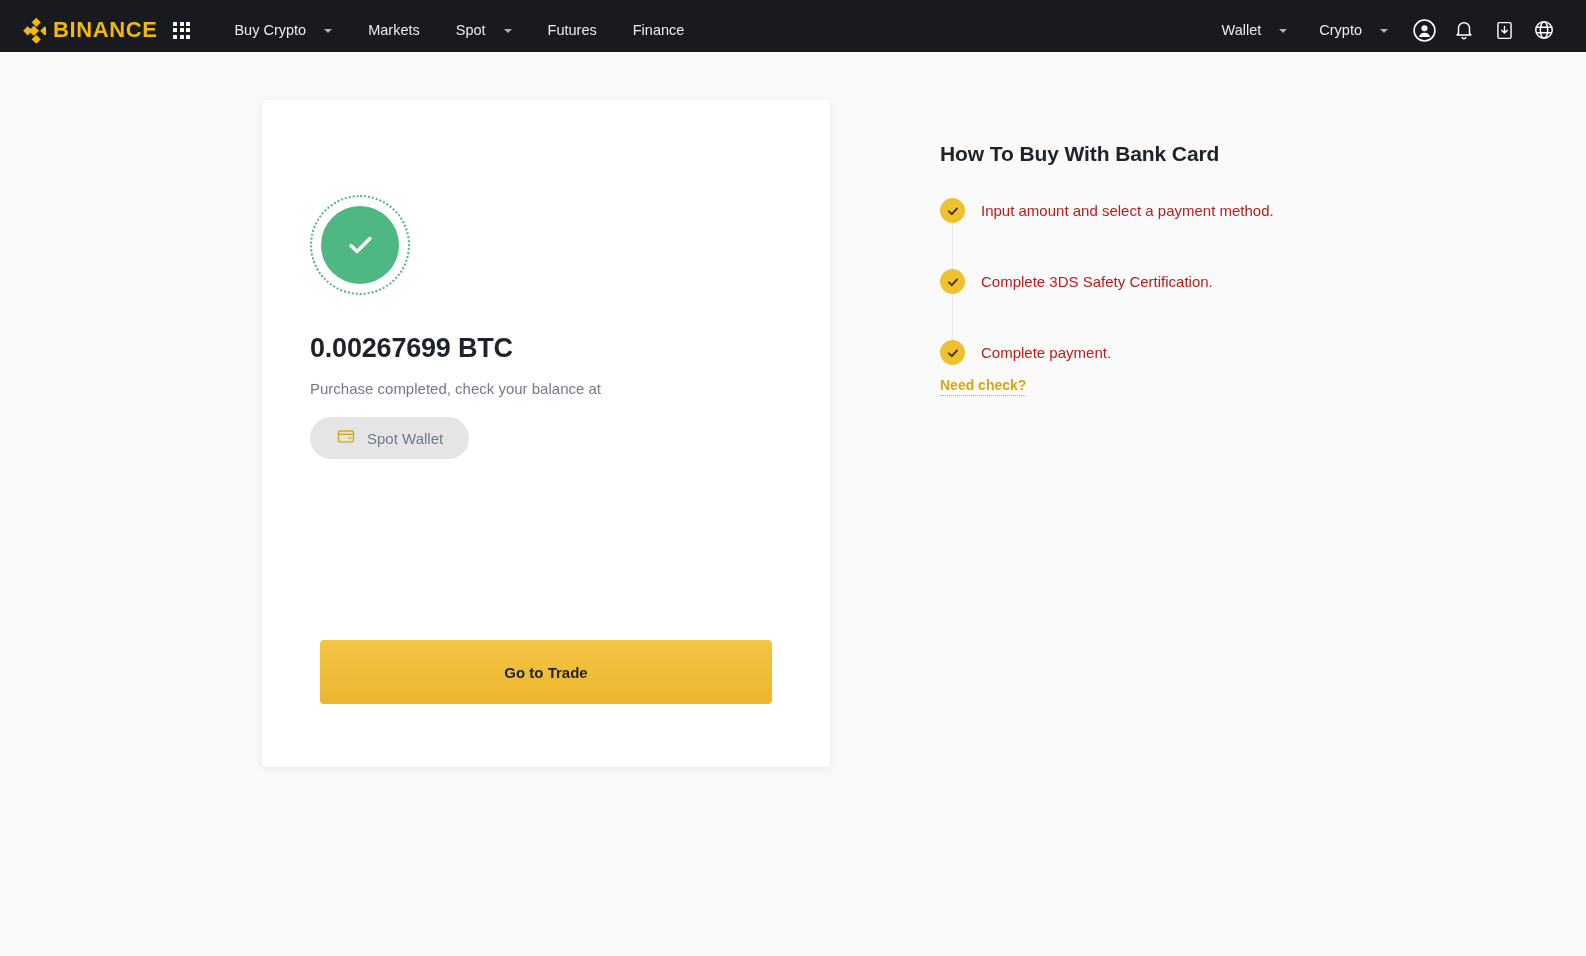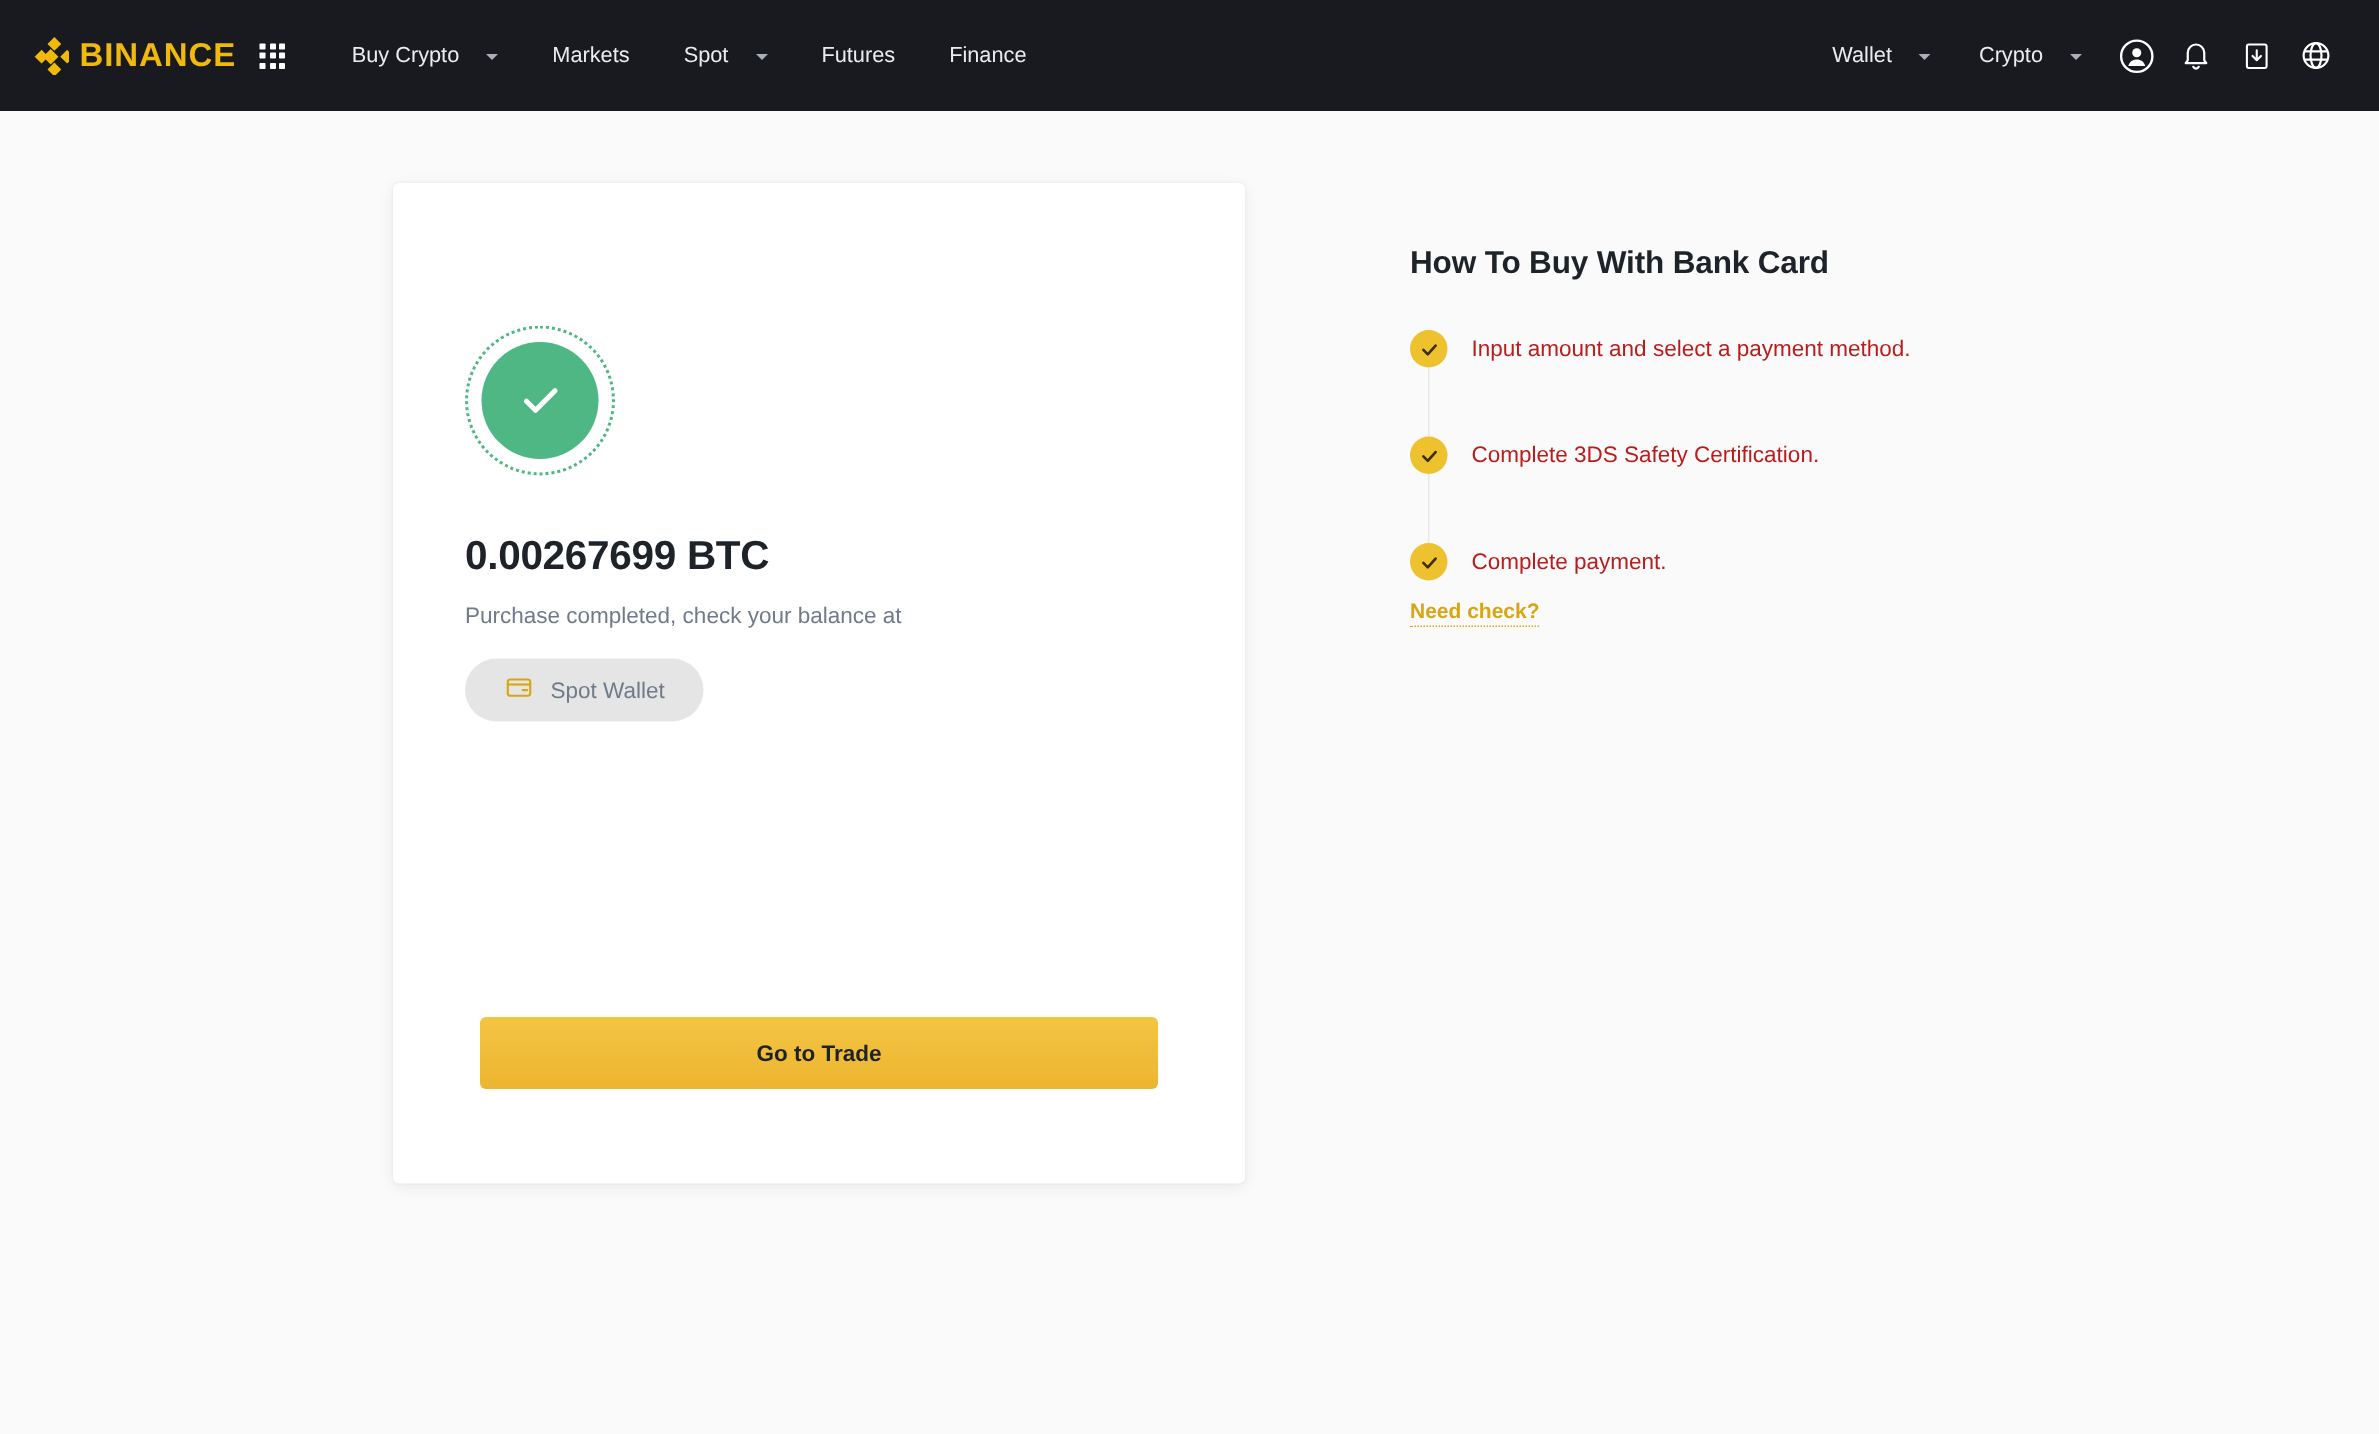--- a/index.html
+++ b/index.html
@@ -11,24 +11,24 @@
 
   body {
     background: #fafafa;
     font-family: "Liberation Sans", "DejaVu Sans", sans-serif;
     color: #1e2329;
     overflow: hidden;
   }
 
   
   .navbar {
-    height: 74px;
+    height: 52px;
     background: #181a20;
     display: flex;
-    align-items: center;
+    align-items: flex-start;
     padding: 0 22px 0 20px;
     position: relative;
   }
 
   .nav-left {
     display: flex;
     align-items: center;
   }
 
   .logo {
@@ -193,21 +193,21 @@
   .wallet-label {
     font-size: 15px;
     color: #707a8a;
   }
 
   .cta-button {
     position: absolute;
     left: 58px;
     right: 58px;
     bottom: 63px;
-    height: 48px;
+    height: 64px;
     background: linear-gradient(180deg, #f3c543 0%, #edb530 100%);
     border: none;
     border-radius: 4px;
     font-family: inherit;
     font-size: 15px;
     font-weight: bold;
     color: #1e2329;
     cursor: pointer;
   }
 

